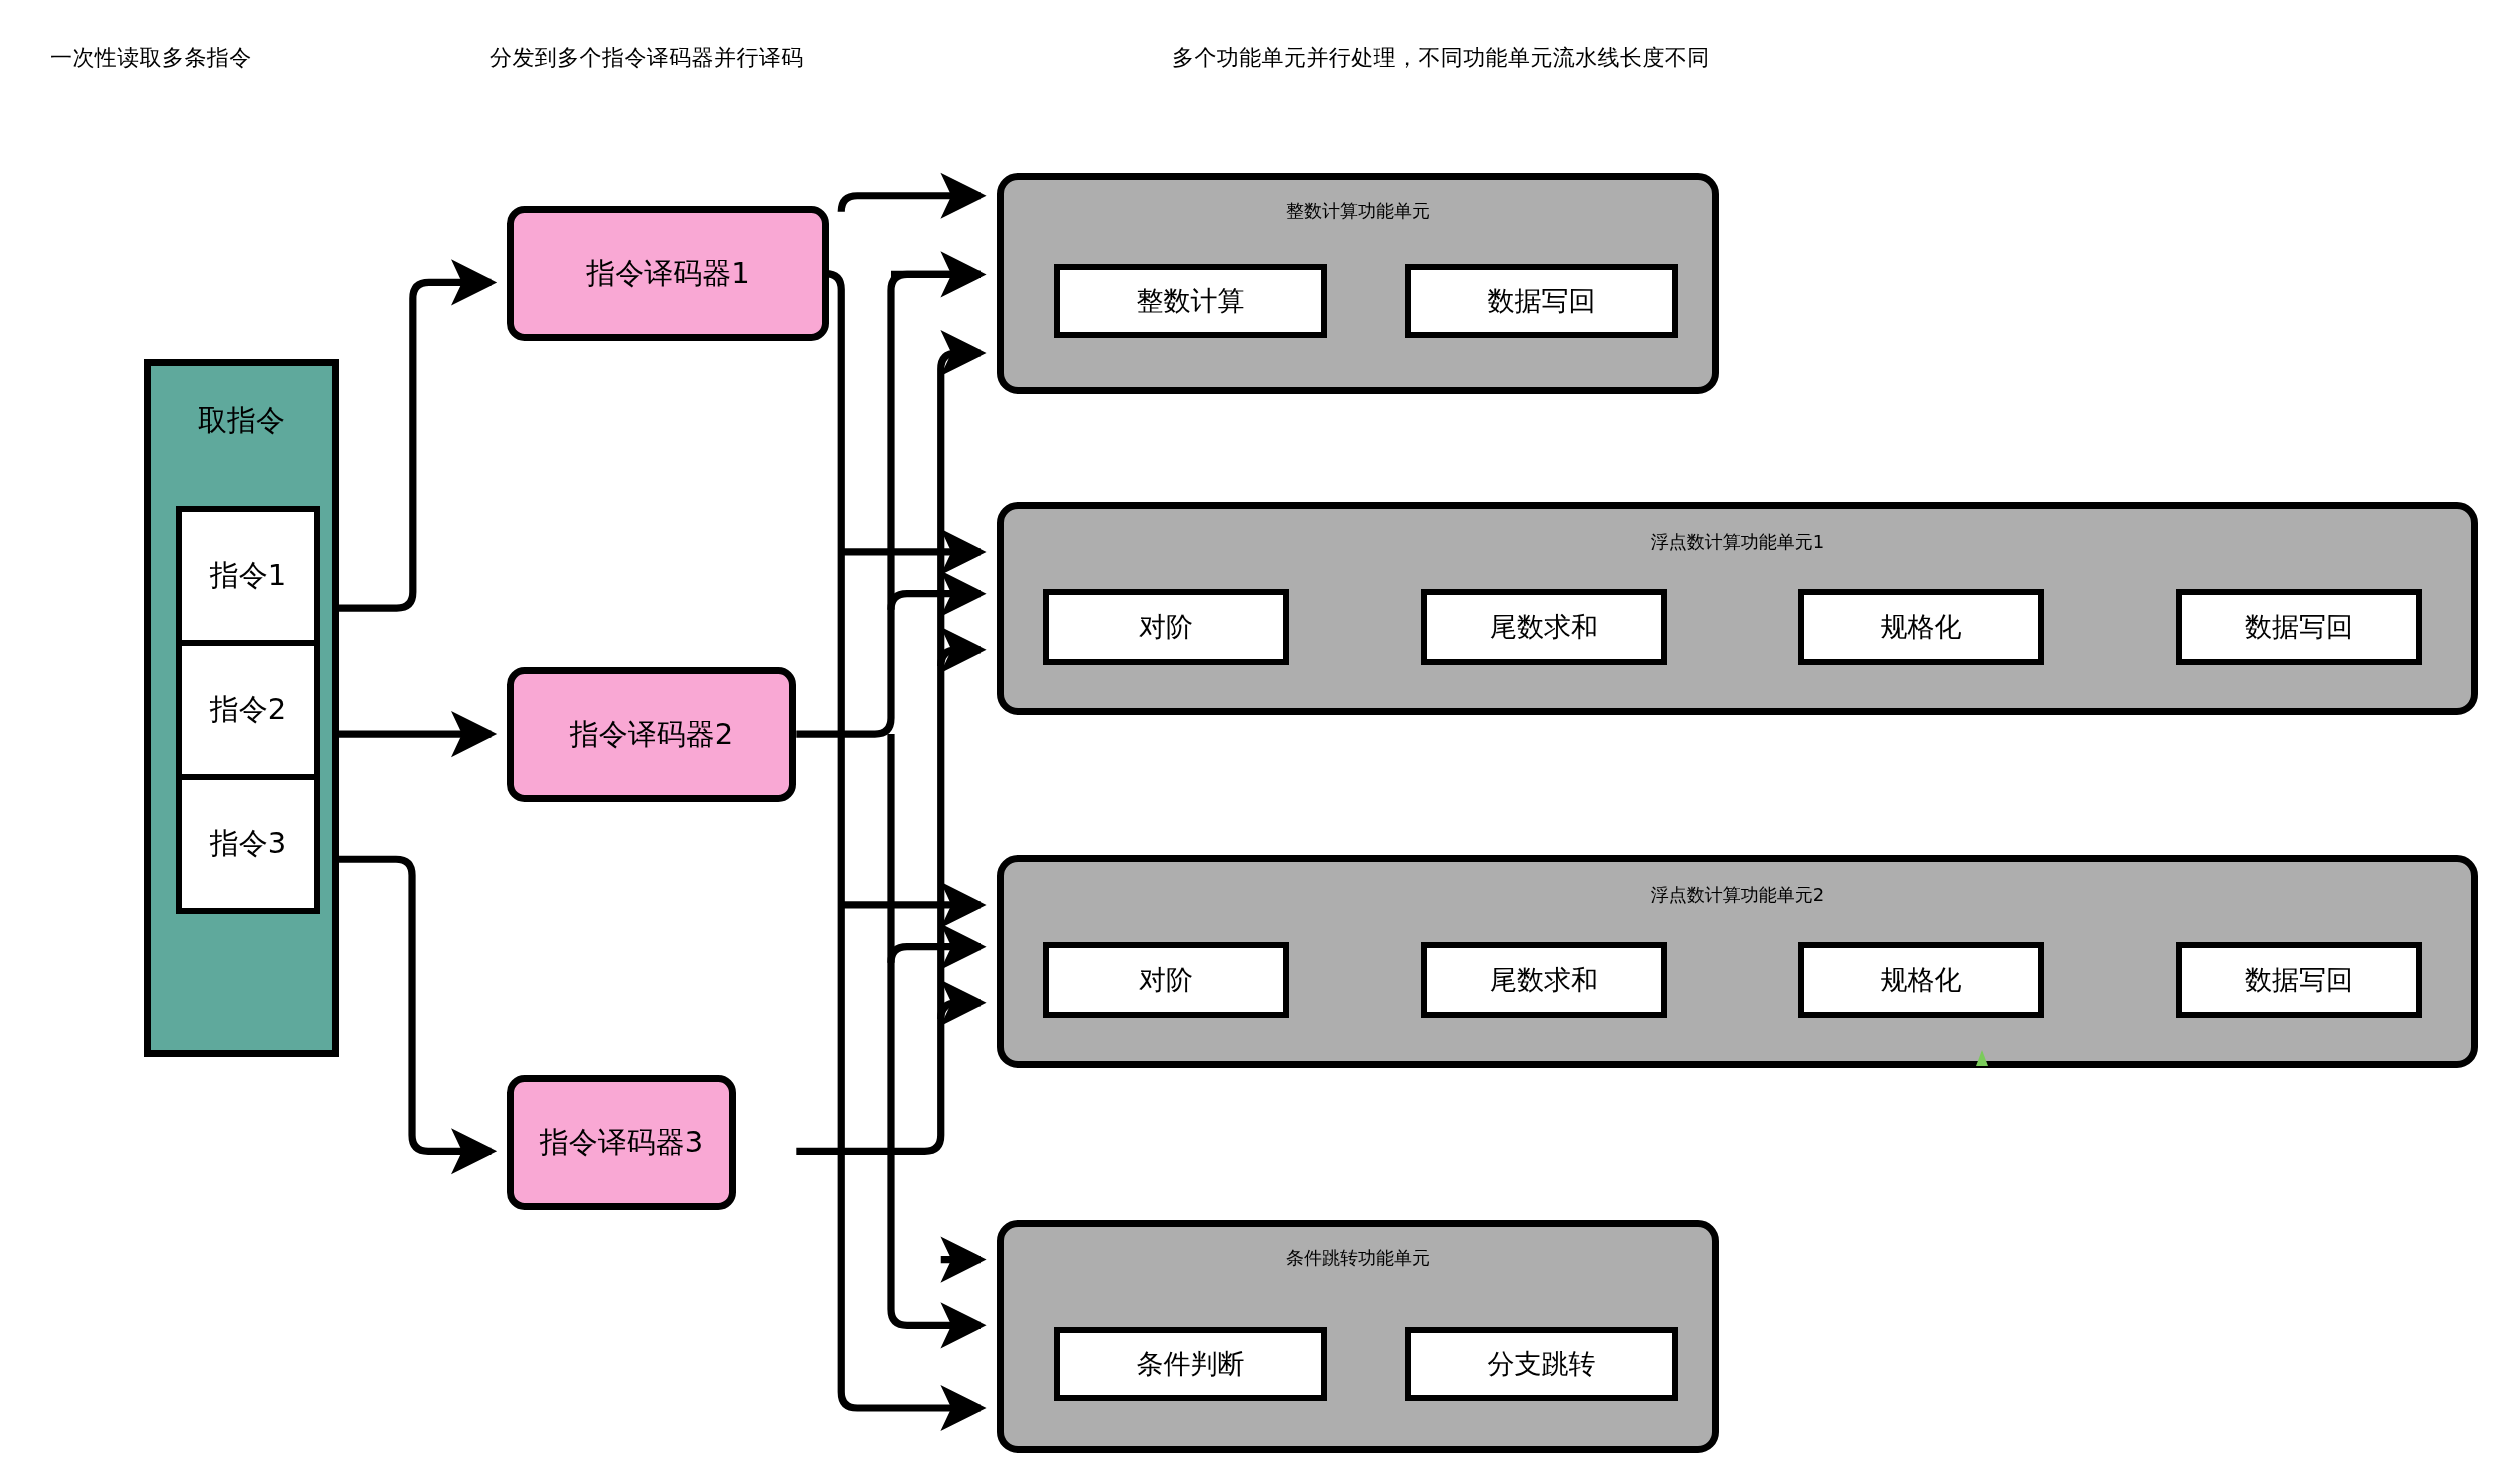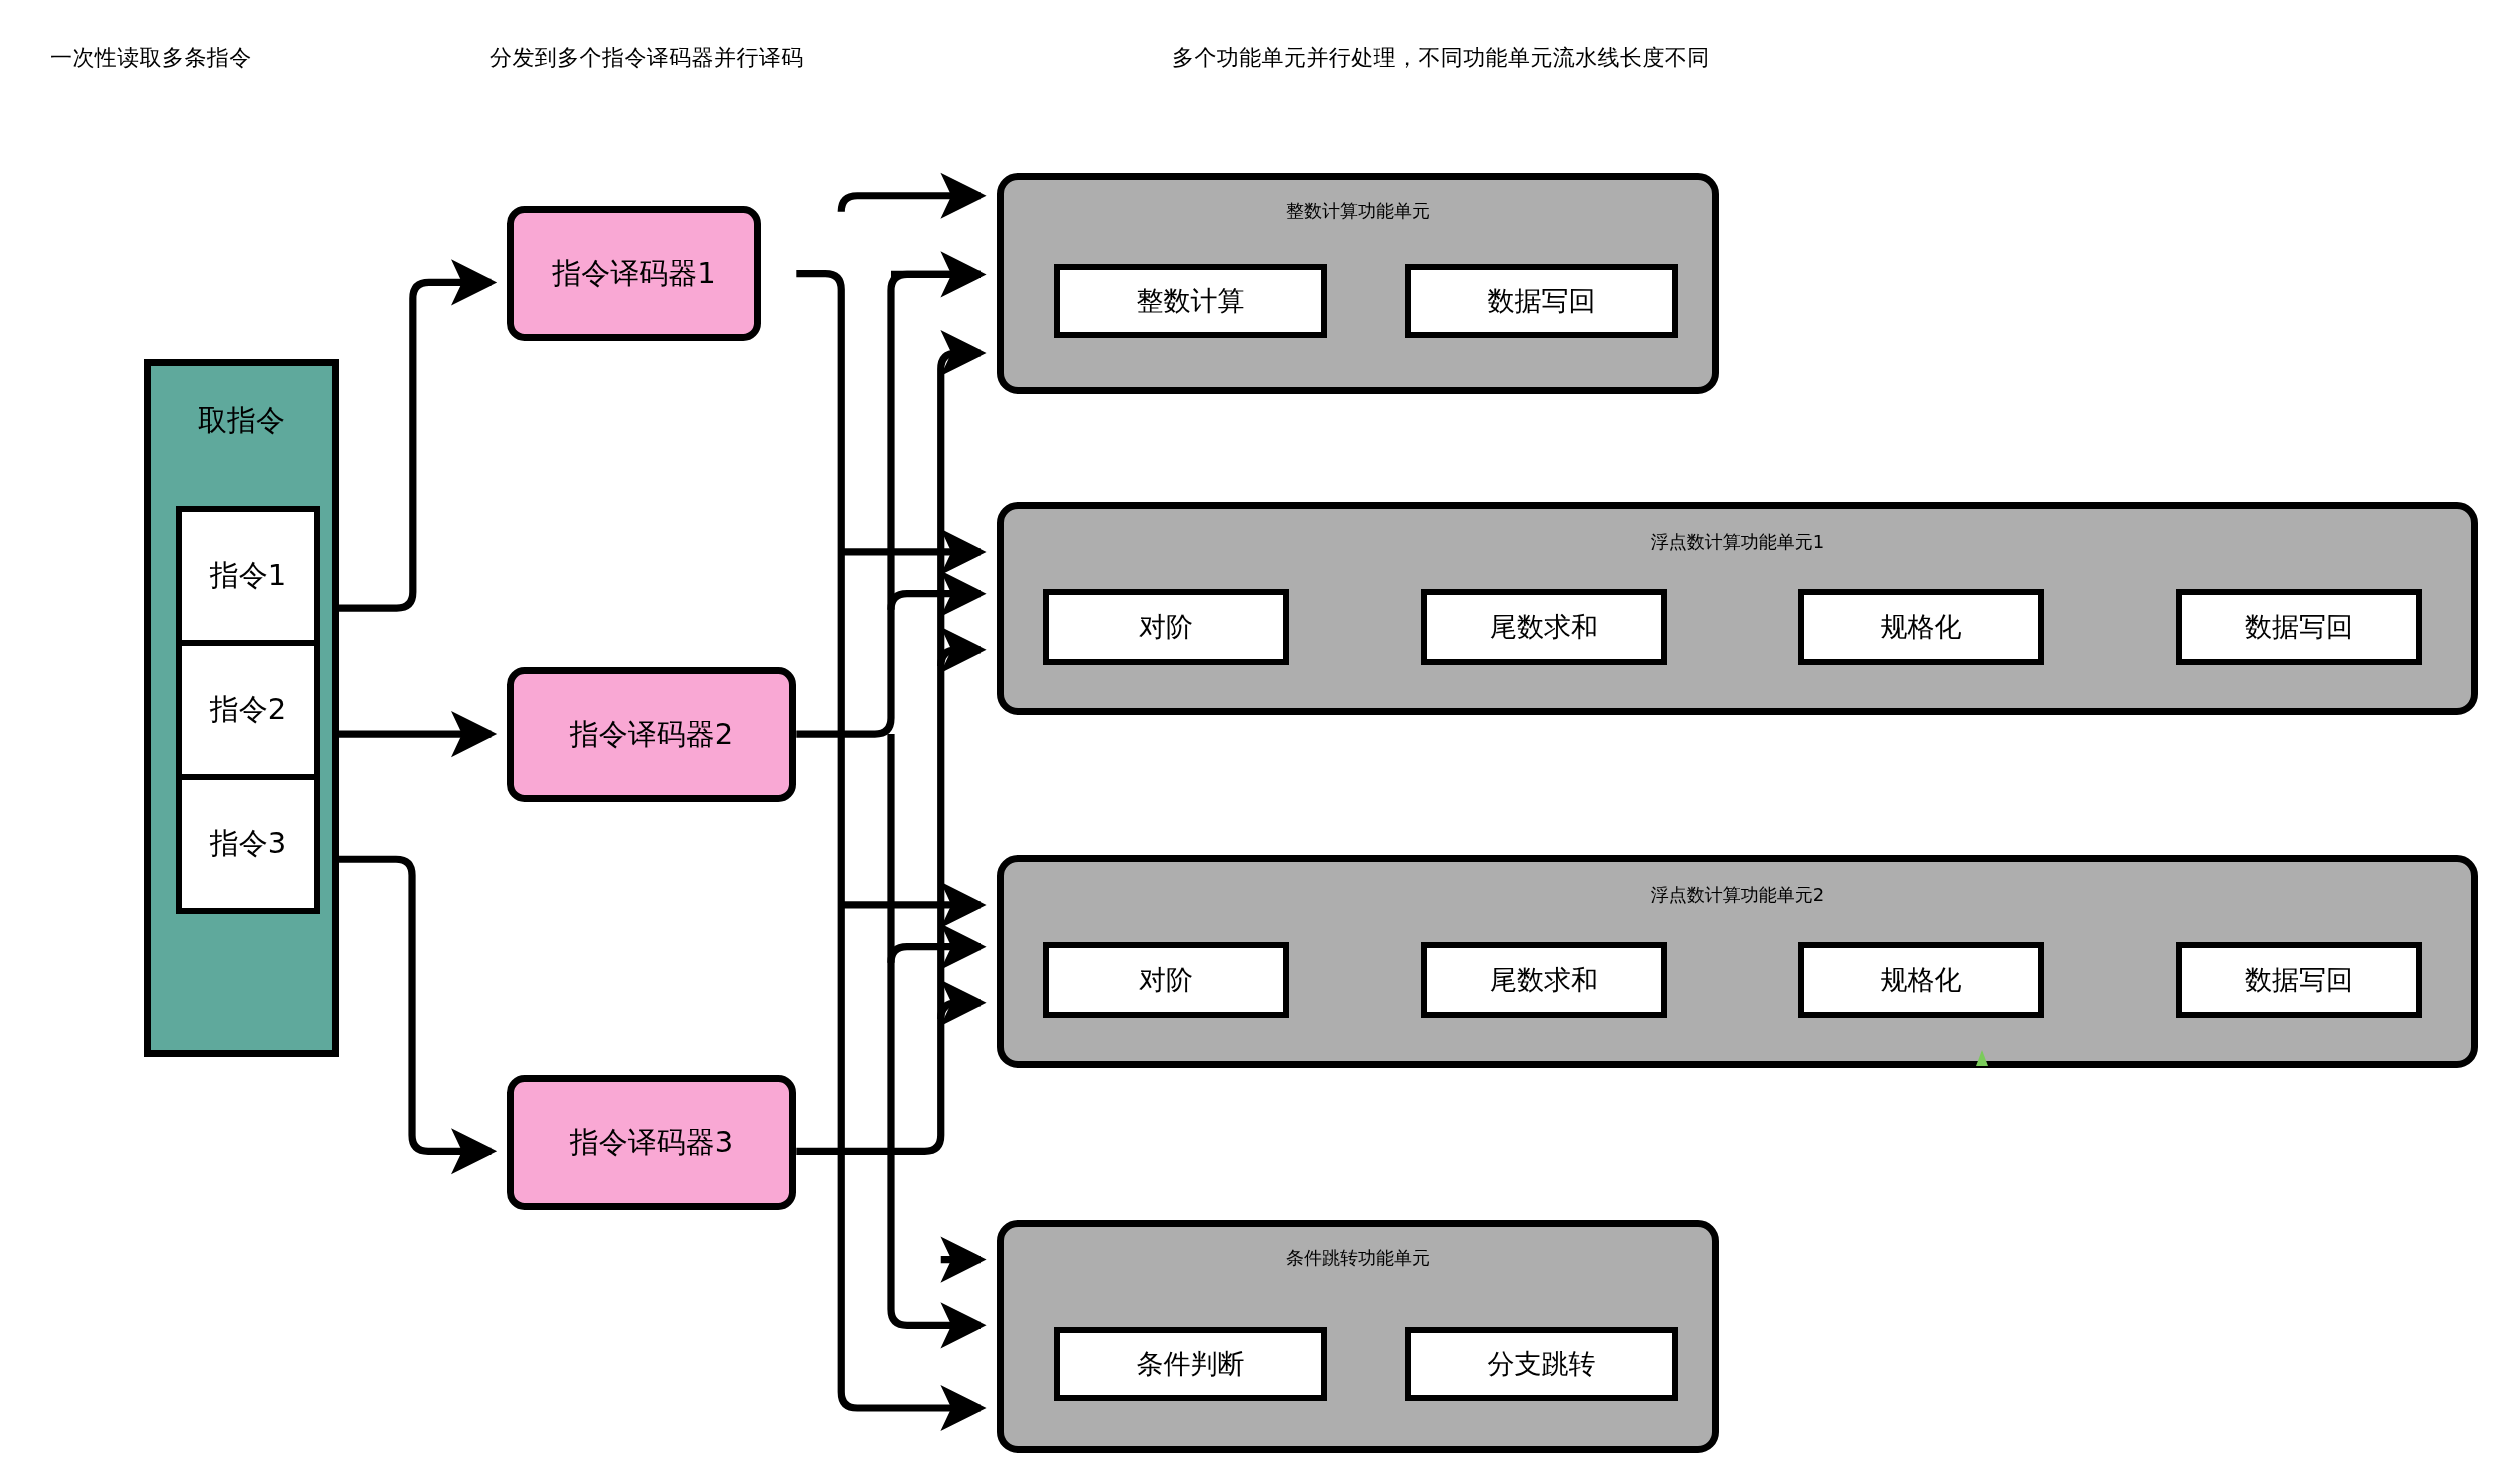--- a/index.html
+++ b/index.html
@@ -94,23 +94,23 @@
     border: 7.2px solid #000000;
     border-radius: 17.7px;
     box-sizing: border-box;
     display: flex;
     align-items: center;
     justify-content: center;
     font-size: 29px;
     color: #000000;
     white-space: nowrap;
   }
-  .dec-1 { left: 507px; top: 206px;  width: 254px; height: 135px; }
+  .dec-1 { left: 507px; top: 206px;  width: 322px; height: 135px; }
   .dec-2 { left: 507px; top: 667px;  width: 289px; height: 135px; }
-  .dec-3 { left: 507px; top: 1075px; width: 289px; height: 135px; }
+  .dec-3 { left: 507px; top: 1075px; width: 229px; height: 135px; }
 
   
   .funcunit {
     position: absolute;
     background: #AEAEAE;
     border: 7.2px solid #000000;
     border-radius: 21px;
     box-sizing: border-box;
   }
   .fu-int    { left: 997px; top: 173px;  width: 722px;  height: 221px; }

